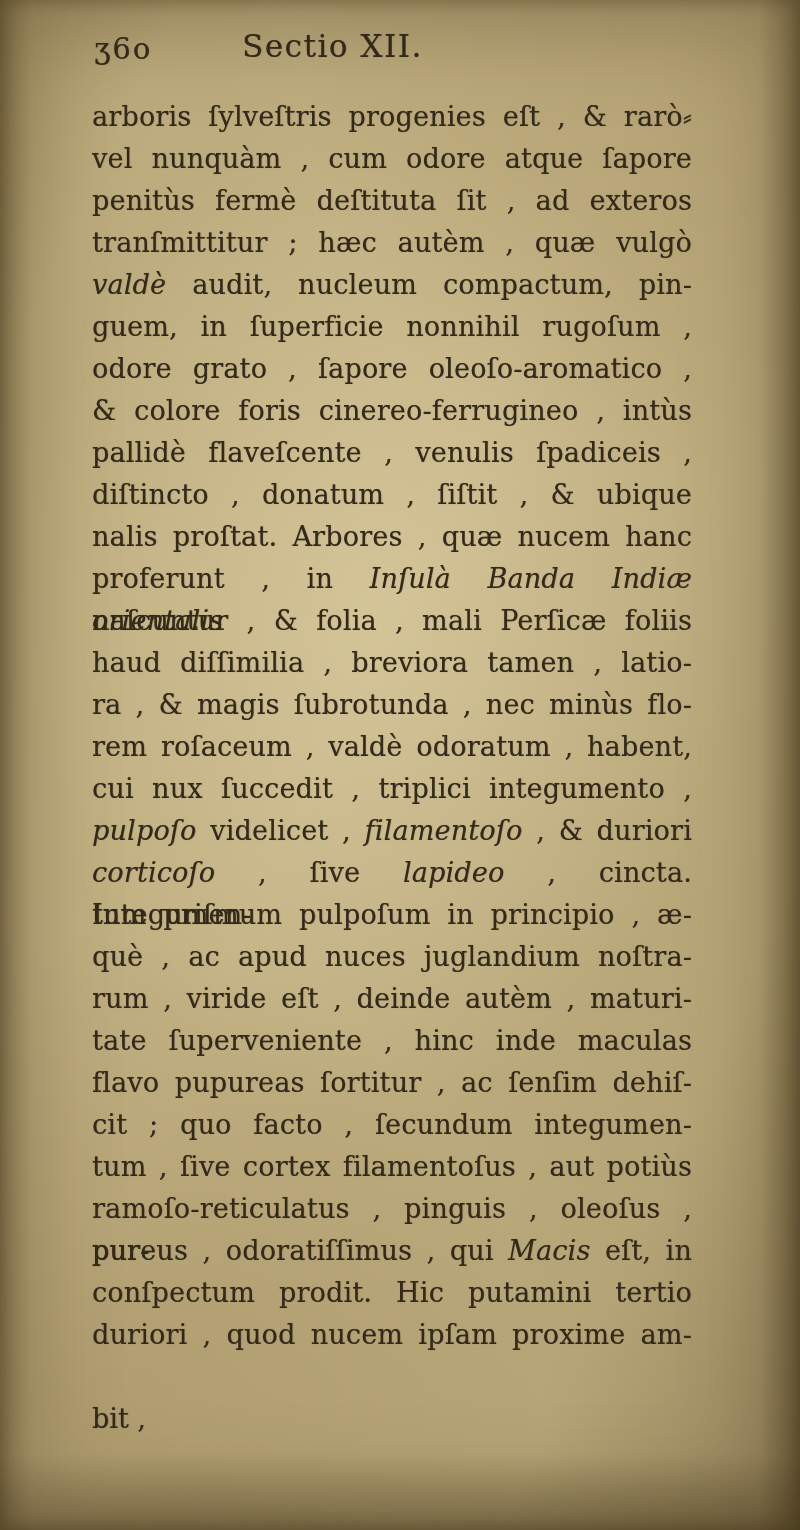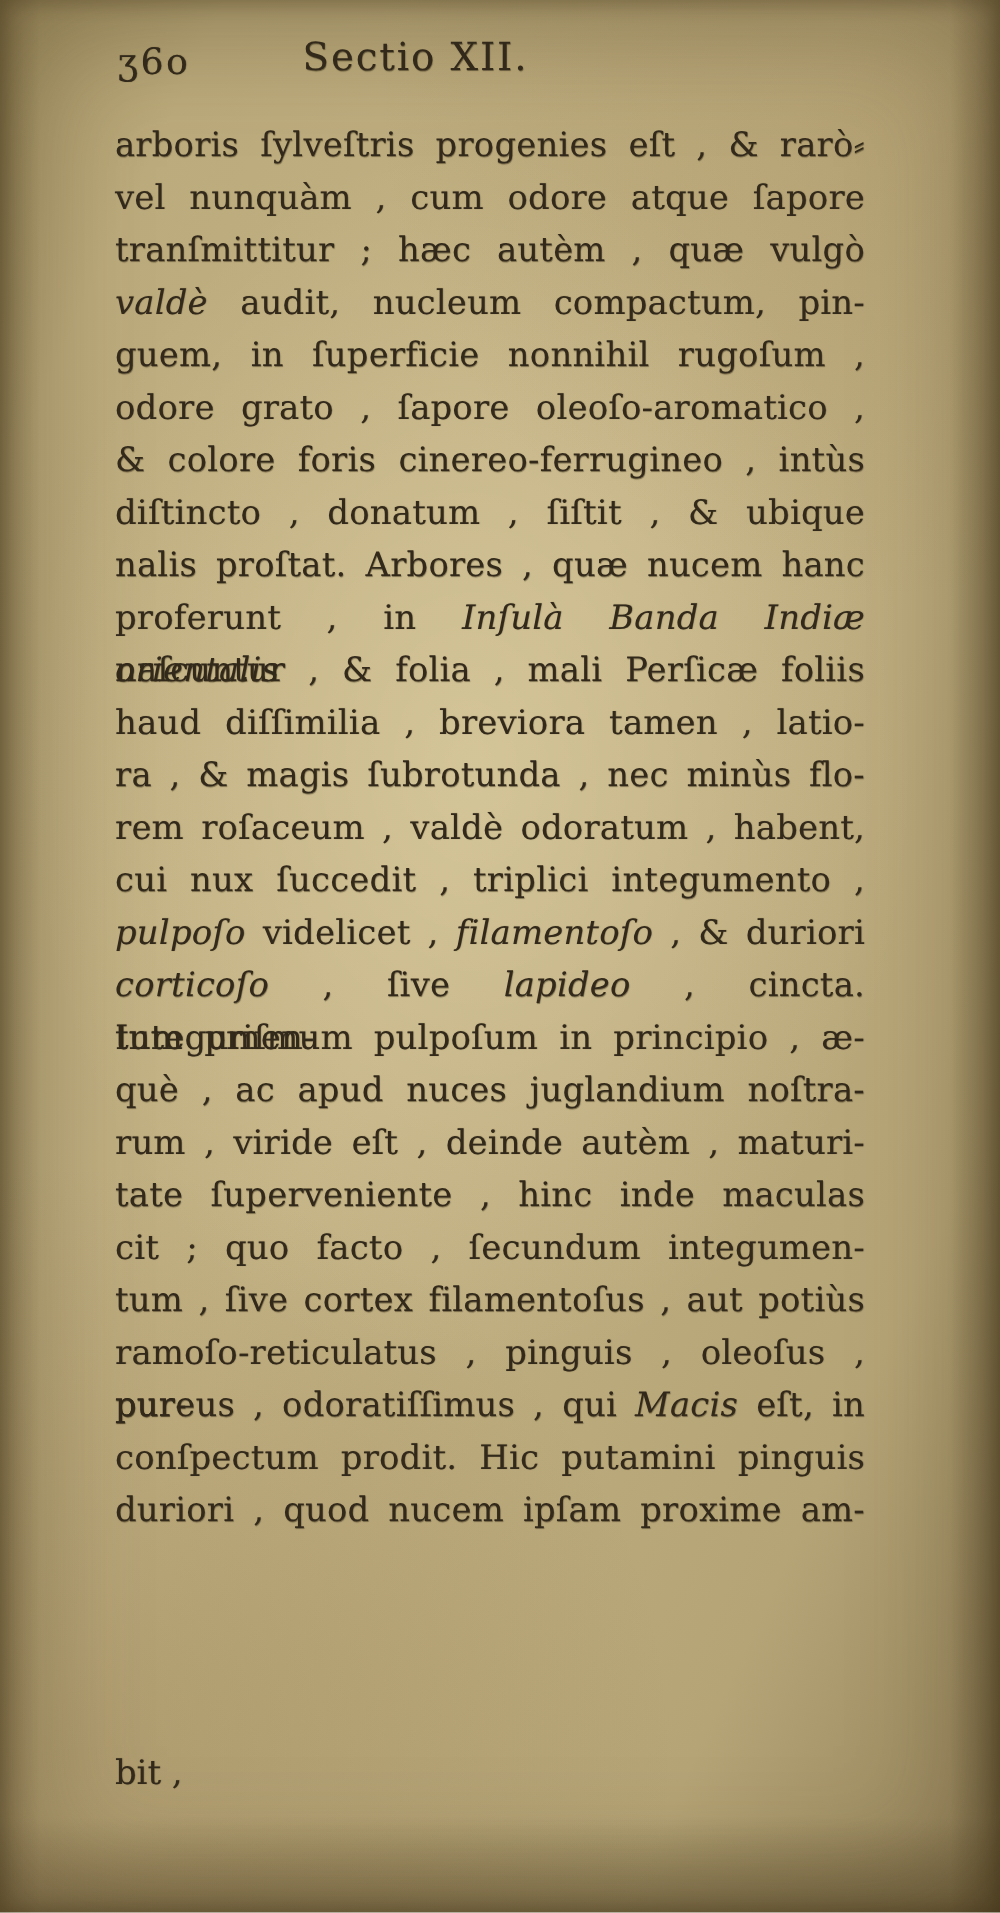--- a/index.html
+++ b/index.html
@@ -85,41 +85,44 @@
 
 <div class="page">
   <div class="header">
     <span class="page-number">ʒ6o</span>
     <span class="running-title">Sectio XII.</span>
   </div>
 
   <div class="text-block">
       <div class="line"><span>arboris ſylveſtris progenies eſt , &amp; rarò⸗</span></div>
       <div class="line"><span>vel nunquàm , cum odore atque ſapore</span></div>
+      <div class="line"><span>penitùs fermè deſtituta ſit , ad exteros</span></div>
       <div class="line"><span>tranſmittitur ; hæc autèm , quæ vulgò</span></div>
       <div class="line"><span class="it">valdè</span><span> audit, nucleum compactum, pin-</span></div>
       <div class="line"><span>guem, in ſuperficie nonnihil rugoſum ,</span></div>
       <div class="line"><span>odore grato , ſapore oleoſo-aromatico ,</span></div>
       <div class="line"><span>&amp; colore foris cinereo-ferrugineo , intùs</span></div>
+      <div class="line"><span>pallidè flaveſcente , venulis ſpadiceis ,</span></div>
       <div class="line"><span>diſtincto , donatum , ſiſtit , &amp; ubique</span></div>
       <div class="line"><span>nalis proſtat. Arbores , quæ nucem hanc</span></div>
       <div class="line"><span>proferunt , in </span><span class="it">Inſulà Banda Indiæ orientalis</span></div>
       <div class="line"><span>naſcuntur , &amp; folia , mali Perſicæ foliis</span></div>
       <div class="line"><span>haud diſſimilia , breviora tamen , latio-</span></div>
       <div class="line"><span>ra , &amp; magis ſubrotunda , nec minùs flo-</span></div>
       <div class="line"><span>rem roſaceum , valdè odoratum , habent,</span></div>
       <div class="line"><span>cui nux ſuccedit , triplici integumento ,</span></div>
       <div class="line"><span class="it">pulpoſo</span><span> videlicet , </span><span class="it">filamentoſo</span><span> , &amp; duriori</span></div>
       <div class="line"><span class="it">corticoſo</span><span> , ſive </span><span class="it">lapideo</span><span> , cincta. Integumen-</span></div>
       <div class="line"><span>tum priſmum pulpoſum in principio , æ-</span></div>
       <div class="line"><span>què , ac apud nuces juglandium noſtra-</span></div>
       <div class="line"><span>rum , viride eſt , deinde autèm , maturi-</span></div>
       <div class="line"><span>tate ſuperveniente , hinc inde maculas</span></div>
+      <div class="line"><span>flavo pupureas ſortitur , ac ſenſim dehiſ-</span></div>
       <div class="line"><span>cit ; quo facto , ſecundum integumen-</span></div>
       <div class="line"><span>tum , ſive cortex filamentoſus , aut potiùs</span></div>
       <div class="line"><span>ramoſo-reticulatus , pinguis , oleoſus , pur-</span></div>
       <div class="line"><span>pureus , odoratiſſimus , qui </span><span class="it">Macis</span><span> eſt, in</span></div>
-      <div class="line"><span>conſpectum prodit. Hic putamini pinguis</span></div>
+      <div class="line"><span>conſpectum prodit. Hic putamini tertio</span></div>
       <div class="line"><span>duriori , quod nucem ipſam proxime am-</span></div>
     </div>
 
   <div class="catchword-line" style="position:absolute; top:1398px; left:92px; width:600px;">bit ,</div>
 </div>
 
 </body></html>

